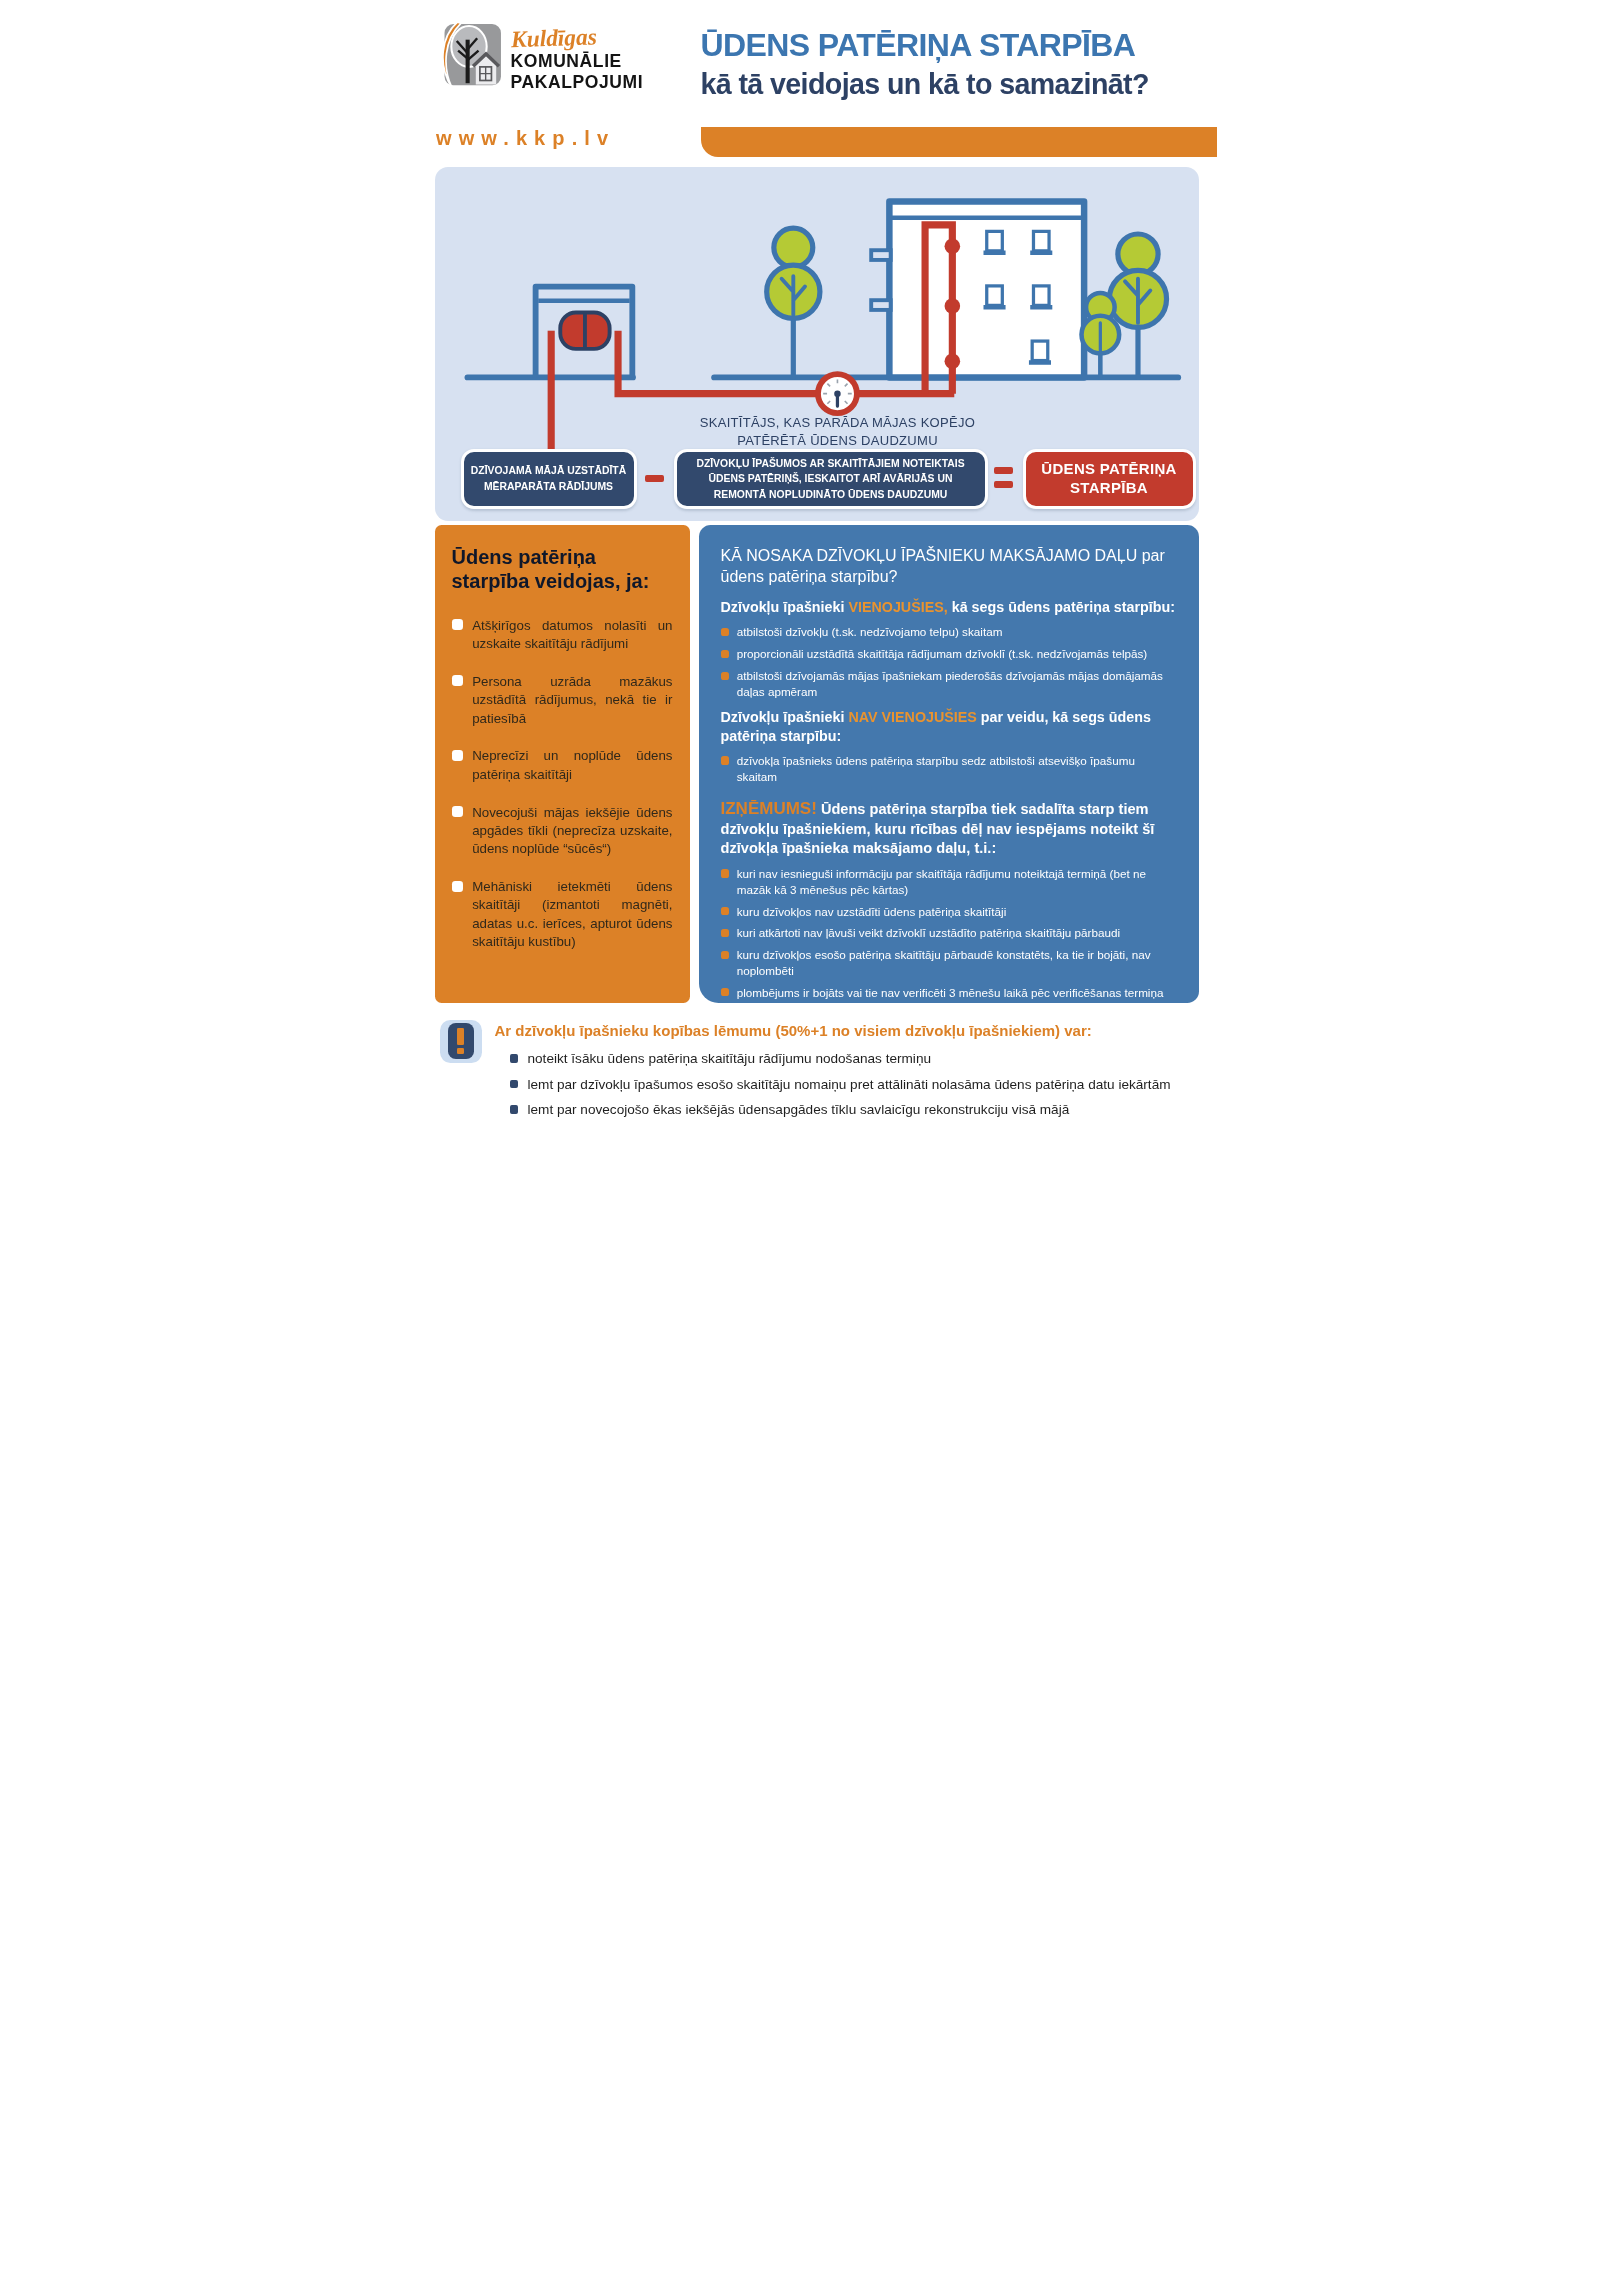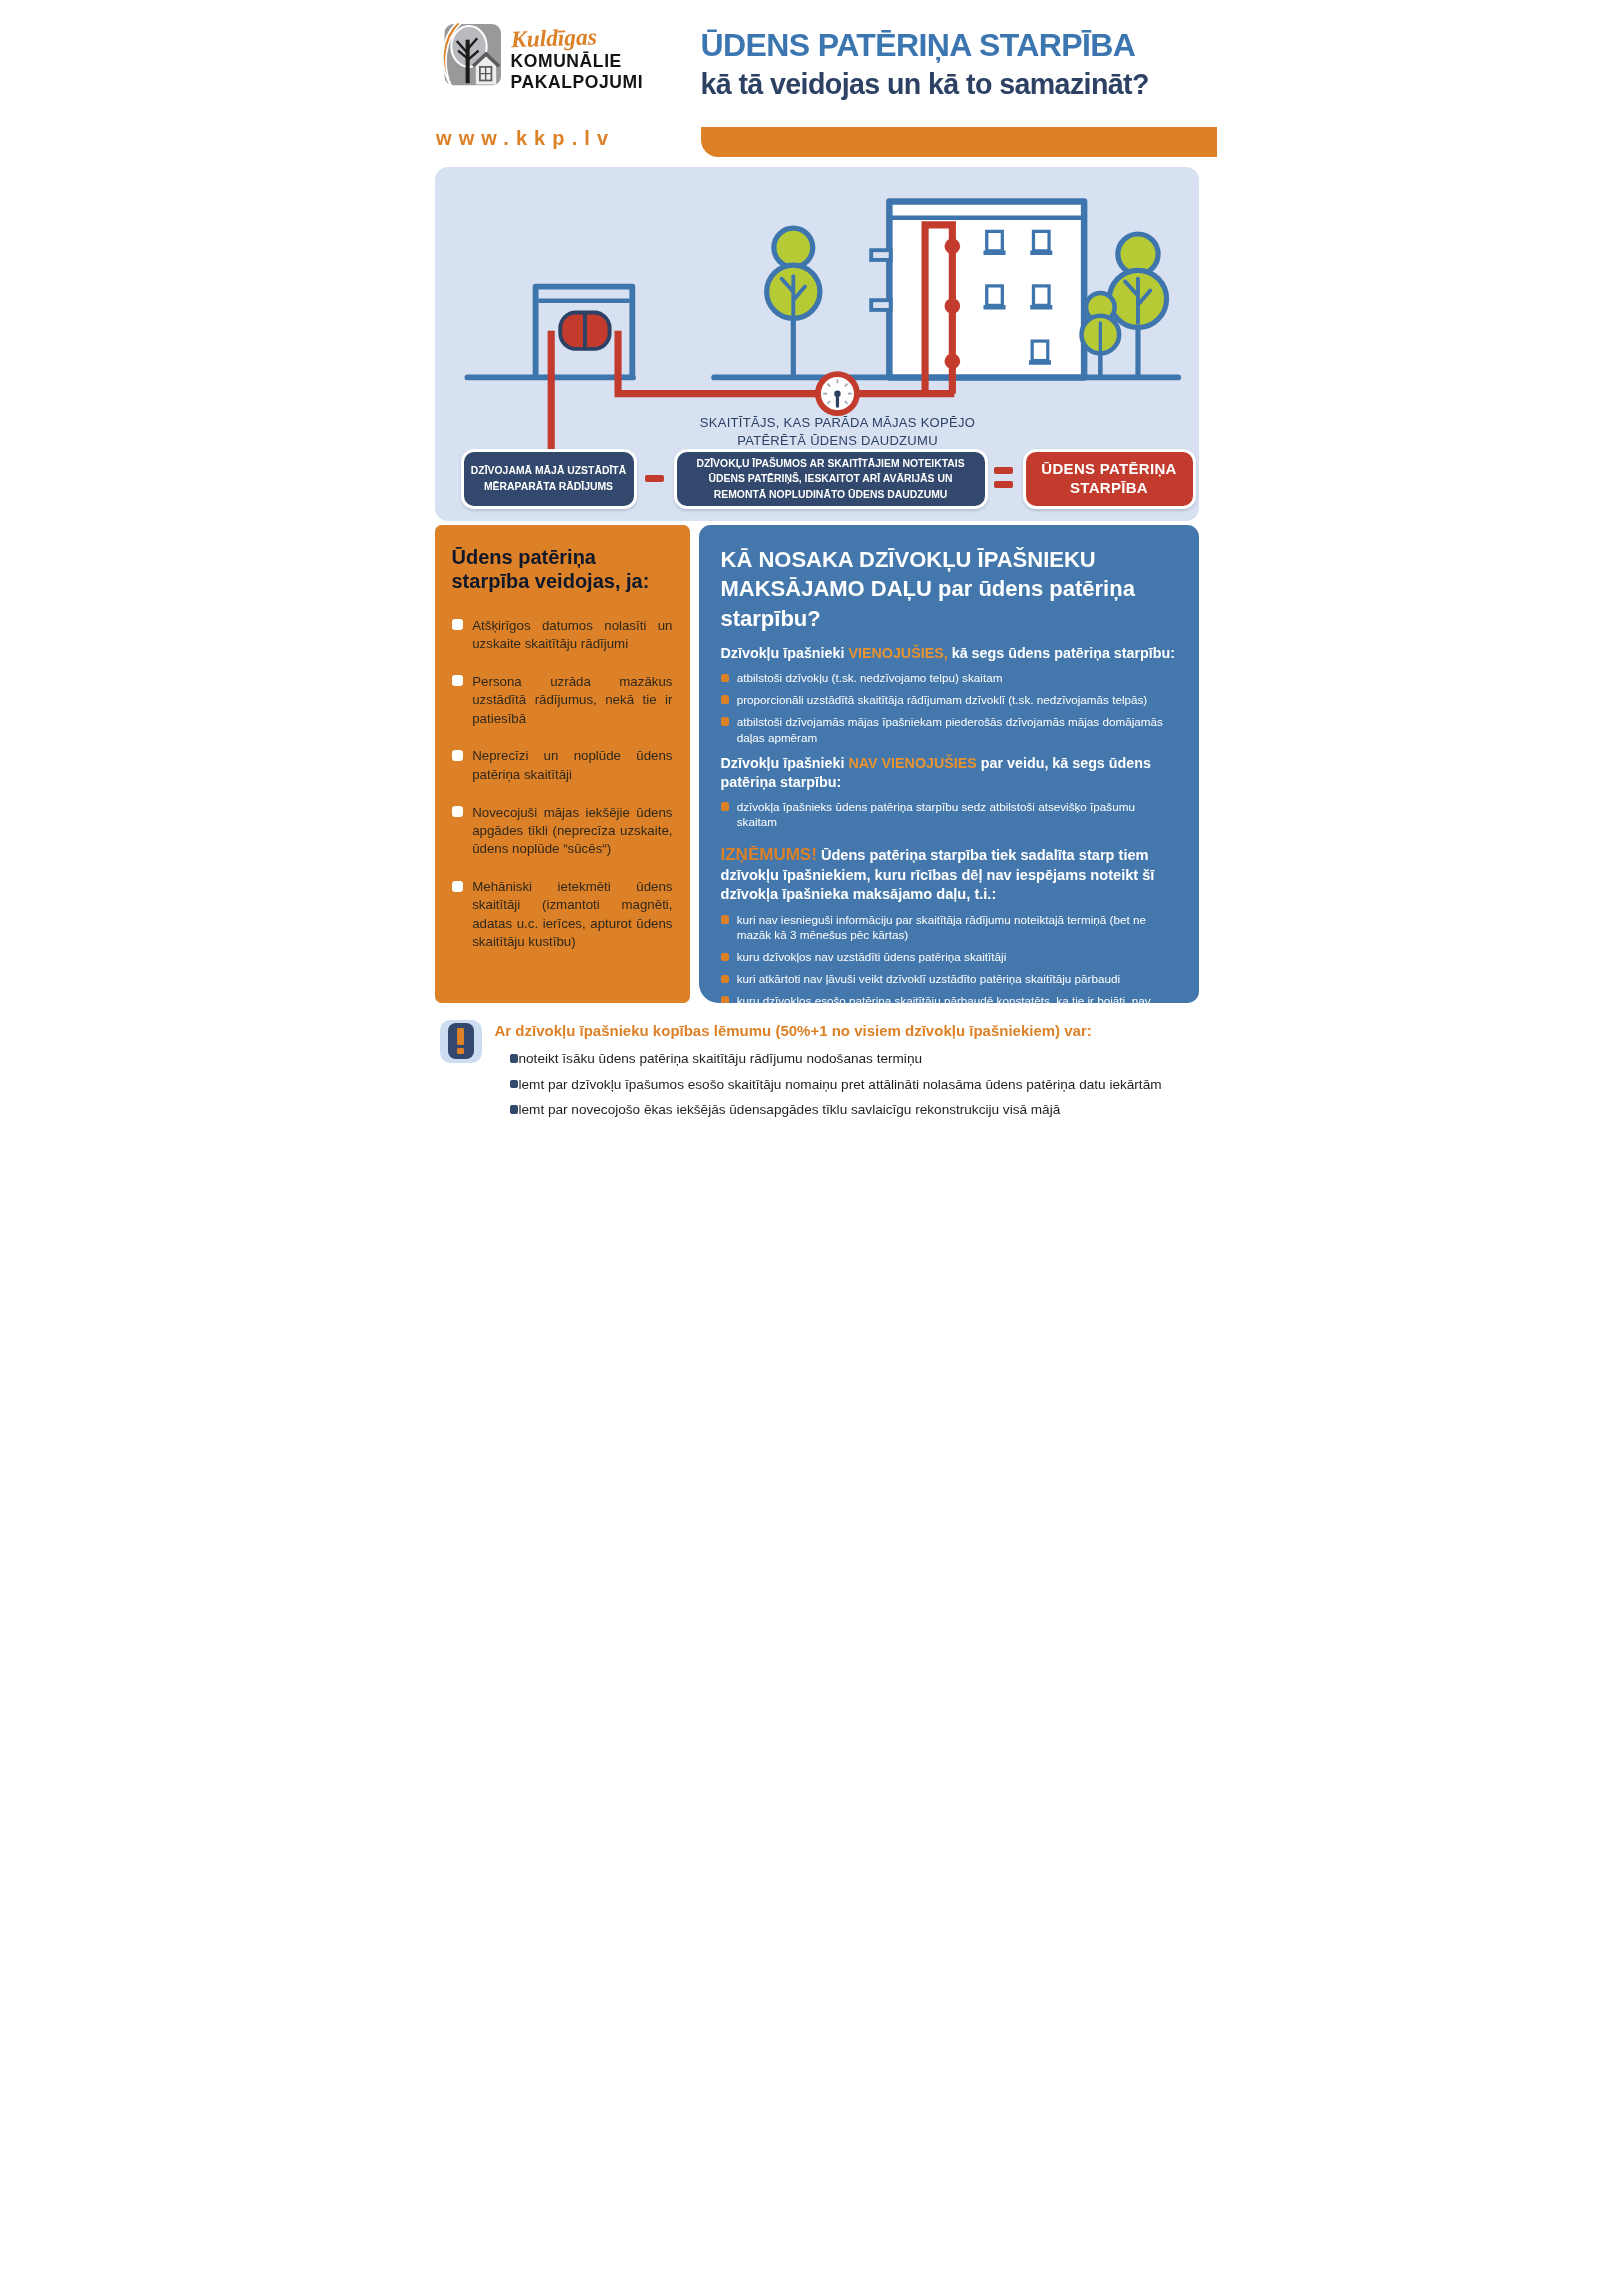--- a/index.html
+++ b/index.html
@@ -39,42 +39,42 @@
   .columns{position:absolute; left:29px; top:525px; width:764px; height:478px; display:flex; gap:9px;}
   .panel-orange{width:255px; box-sizing:border-box; background:#dc8127; border-radius:6.5px;
     padding:19.5px 17px; overflow:hidden;}
   .panel-orange h3{margin:0 0 23.4px 0; color:#0f172a; font-size:20px; font-weight:900; line-height:1.22;}
   .panel-orange ul{list-style:none; margin:0; padding:0;}
   .panel-orange li{display:flex; gap:9.7px; margin-bottom:19.5px;}
   .panel-orange .sq{flex:none; width:11px; height:11px; background:#ffffff; border-radius:3.2px; margin-top:2.6px;}
   .panel-orange .btext{font-size:13.3px; line-height:1.38; color:#30281a; text-align:justify;}
   .panel-blue{flex:1; box-sizing:border-box; background:#4478ad; border-radius:11.7px;
     border-bottom-left-radius:19.5px; padding:19.5px 22px; overflow:hidden; color:#fff;}
-  .panel-blue h3{margin:0 0 10.4px 0; font-size:22px; font-weight:700; line-height:1.35;}
+  .panel-blue h3{margin:0 0 10.4px 0; font-size:16px; font-weight:400; line-height:1.35;}
   .lead{font-size:14.3px; font-weight:900; line-height:1.3; margin:9px 0 7.8px 0;}
   .lead .em{color:#e9932f;}
   .panel-blue ul{list-style:none; margin:0; padding:0;}
   .panel-blue li{display:flex; gap:7.8px; margin-bottom:6.5px;}
   .panel-blue .sq{flex:none; width:8.4px; height:8.4px; background:#dc8127; border-radius:2.6px; margin-top:3.2px;}
   .panel-blue .btext{font-size:11.7px; line-height:1.32; color:#ffffff;}
   .exception{margin:14.3px 0 7.8px 0; font-size:14.6px; font-weight:900; line-height:1.3;}
   .exception .em{color:#dc8127; font-size:17px;}
   
   .bottom{position:absolute; left:34px; top:1017px; right:26px;}
   .exc-outer{position:absolute; left:0; top:2.6px; width:42px; height:43px; background:#ccddf1;
     border-radius:10.4px; display:flex; align-items:center; justify-content:center;}
   .exc-inner{width:26px; height:36px; background:#32496d; border-radius:7.8px;
     display:flex; flex-direction:column; align-items:center; justify-content:center; gap:3.2px;}
   .exc-bar{width:7.1px; height:17px; background:#dc8127; border-radius:1.3px;}
   .exc-dot{width:7.1px; height:6.5px; background:#dc8127; border-radius:1.3px;}
   .bottom-content{margin-left:55px;}
   .bottom h2{margin:0; font-size:19.5px; font-weight:900; color:#dc8127; line-height:1.15;}
   .bottom h4{margin:4.5px 0 0 0; font-size:15px; font-weight:900; color:#dc8127; line-height:1.2;}
   .bottom ul{list-style:none; margin:11.7px 0 0 15.6px; padding:0;}
-  .bottom li{display:flex; margin-bottom:8.4px;}
+  .bottom li{display:flex; gap:9px; margin-bottom:8.4px;}
   .bottom .sq{flex:none; width:8.4px; height:8.4px; background:#32496d; border-radius:1.9px; margin-top:3.2px;}
   .bottom .btext{font-size:13.6px; color:#1f1f1f; line-height:1.25;}
 </style>
 </head>
 <body>
 
 <div class="page">
 
   <svg class="logo" viewBox="0 0 100 100" aria-hidden="true">
     <rect x="14" y="3" width="83" height="90" rx="13" fill="#98999b"></rect>

